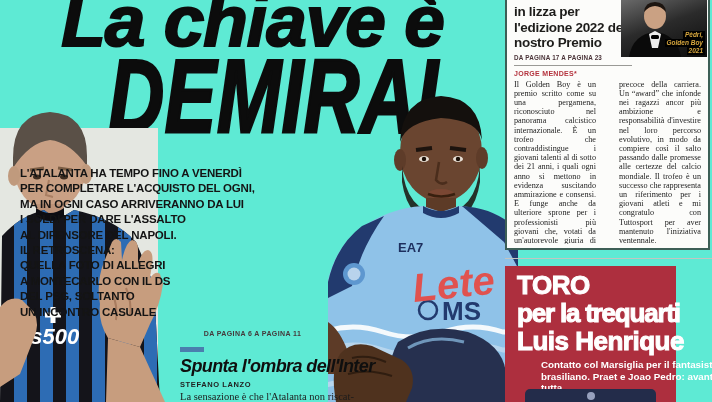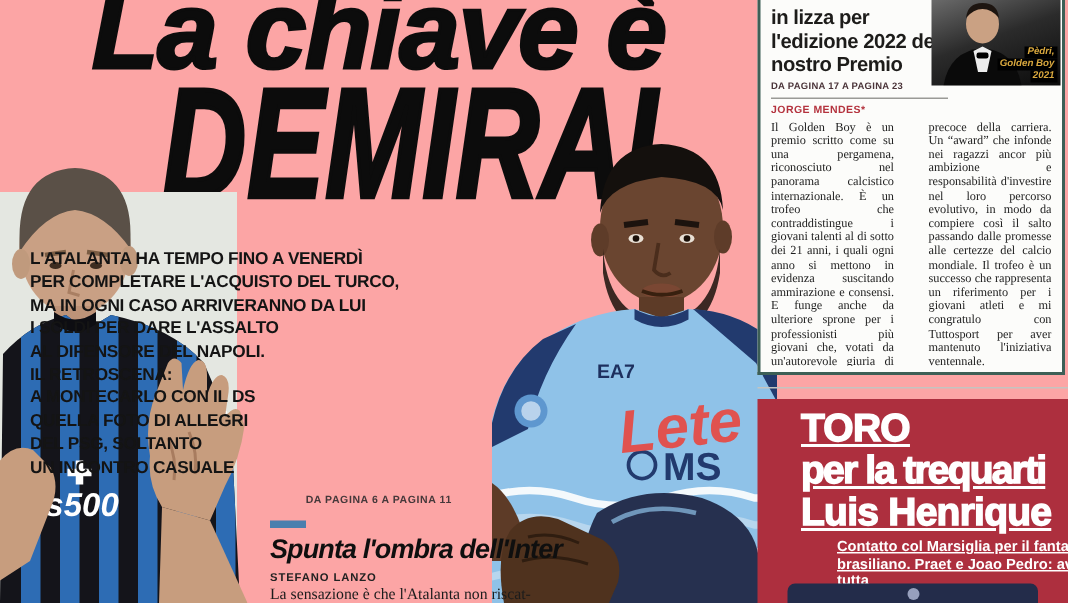--- a/index.html
+++ b/index.html
@@ -1,16 +1,16 @@
 <!DOCTYPE html>
 <html><head>
 <meta charset="utf-8">
 <style>
   html,body{margin:0;padding:0;background:#e9e9e7;}
-  .page{position:relative;width:712px;height:402px;background:#fca5a5;overflow:hidden;
+  .page{position:relative;width:712px;height:402px;background:#5eead4;overflow:hidden;
         font-family:"Liberation Sans",sans-serif;}
   .abs{position:absolute;}
 
   
   .hl1{left:0;top:-16px;width:505px;text-align:center;font-size:73px;line-height:1;
        font-weight:bold;font-style:italic;letter-spacing:-1px;color:#0c0c0c;
        -webkit-text-stroke:2px #0c0c0c;z-index:1;white-space:nowrap;}
   .hl2{left:0;top:44px;width:572px;text-align:center;font-size:104px;line-height:1;z-index:1;}
   .hl2 span{display:inline-block;transform:scaleX(.74);transform-origin:center;
        font-weight:bold;font-style:italic;letter-spacing:1px;color:#0c0c0c;
@@ -50,22 +50,22 @@
   .gb-byline{margin-top:4px;font-size:7px;font-weight:bold;letter-spacing:.3px;color:#b4333e;}
   .gb-cols{margin-top:3px;display:flex;gap:23px;height:164px;overflow:hidden;}
   .gb-col{flex:1;font-family:"Liberation Serif",serif;font-size:8.2px;line-height:9.2px;
        text-align:justify;color:#1d1d1d;}
   .gb-sig{margin-top:4px;text-align:right;font-family:"Liberation Sans",sans-serif;
        font-size:6.2px;font-weight:bold;color:#141414;line-height:7.5px;}
 
   .rc-divider{left:505px;top:258px;width:207px;height:1px;background:#c4c4c0;z-index:4;}
 
   
-  .toro-box{left:505px;top:266px;width:207px;height:136px;background:#ad2f3e;box-sizing:border-box;
-       padding:5px 29px;color:#fff;z-index:4;text-decoration:underline;}
+  .toro-box{left:505px;top:266px;width:171px;height:136px;background:#ad2f3e;box-sizing:border-box;
+       padding:5px 12px;color:#fff;z-index:4;}
   .toro-kicker,.toro-hl{font-size:26px;font-weight:bold;line-height:28px;letter-spacing:-.5px;
        -webkit-text-stroke:1px #fff;white-space:nowrap;}
   .toro-hl2{letter-spacing:-1.2px;}
   .toro-standfirst{margin-top:4px;font-size:9.8px;font-weight:bold;line-height:11.5px;width:180px;margin-left:24px;}
   .toro-photo{position:absolute;bottom:0;left:20px;right:20px;height:13px;background:#232c4a;
        border-radius:5px 5px 0 0;}
   .toro-ball{position:absolute;left:50%;top:3px;width:8px;height:8px;margin-left:-4px;
        border-radius:50%;background:#97a0bd;}
 </style>
 </head>
@@ -167,27 +167,27 @@
       <text x="86" y="232" font-size="40" font-weight="bold" font-style="italic" fill="#e0524f" font-family="DejaVu Serif, serif" transform="rotate(-6 86 232)">Lete</text>
 
       <path d="M0 252 Q12 260 20 282 L10 304 L0 304 Z" fill="#5d3b27"></path>
       <path d="M8 332 Q2 300 12 284 Q24 270 44 276 L74 290 Q88 300 84 318 L78 332 Z" fill="#4f321e"></path>
       <path d="M24 288 Q40 284 58 292 M20 304 Q40 298 64 306" stroke="#2f1d10" stroke-width="2" fill="none"></path>
     </svg>
   </div>
 
   <div class="abs deck">
     <div>L'ATALANTA HA TEMPO FINO A VENERDÌ</div>
-    <div>PER COMPLETARE L'ACQUISTO DEL TURCO,</div>
+    <div>PER COMPLETARE L'ACQUISTO DEL OGNI,</div>
     <div>MA IN OGNI CASO ARRIVERANNO DA LUI</div>
     <div>I SOLDI PER DARE L'ASSALTO</div>
     <div>AL DIFENSORE DEL NAPOLI.</div>
     <div>IL RETROSCENA:</div>
+    <div>QUELLA FOTO DI ALLEGRI</div>
     <div>A MONTECARLO CON IL DS</div>
-    <div>QUELLA FOTO DI ALLEGRI</div>
     <div>DEL PSG, SOLTANTO</div>
     <div>UN INCONTRO CASUALE</div>
   </div>
   <div class="abs main-pageref">DA PAGINA 6 A PAGINA 11</div>
 
   <div class="abs inter">
     <div class="dash"></div>
     <div class="inter-title">Spunta l'ombra dell'Inter</div>
     <div class="inter-byline">STEFANO LANZO</div>
     <div class="inter-body">La sensazione è che l'Atalanta non riscat-</div>

